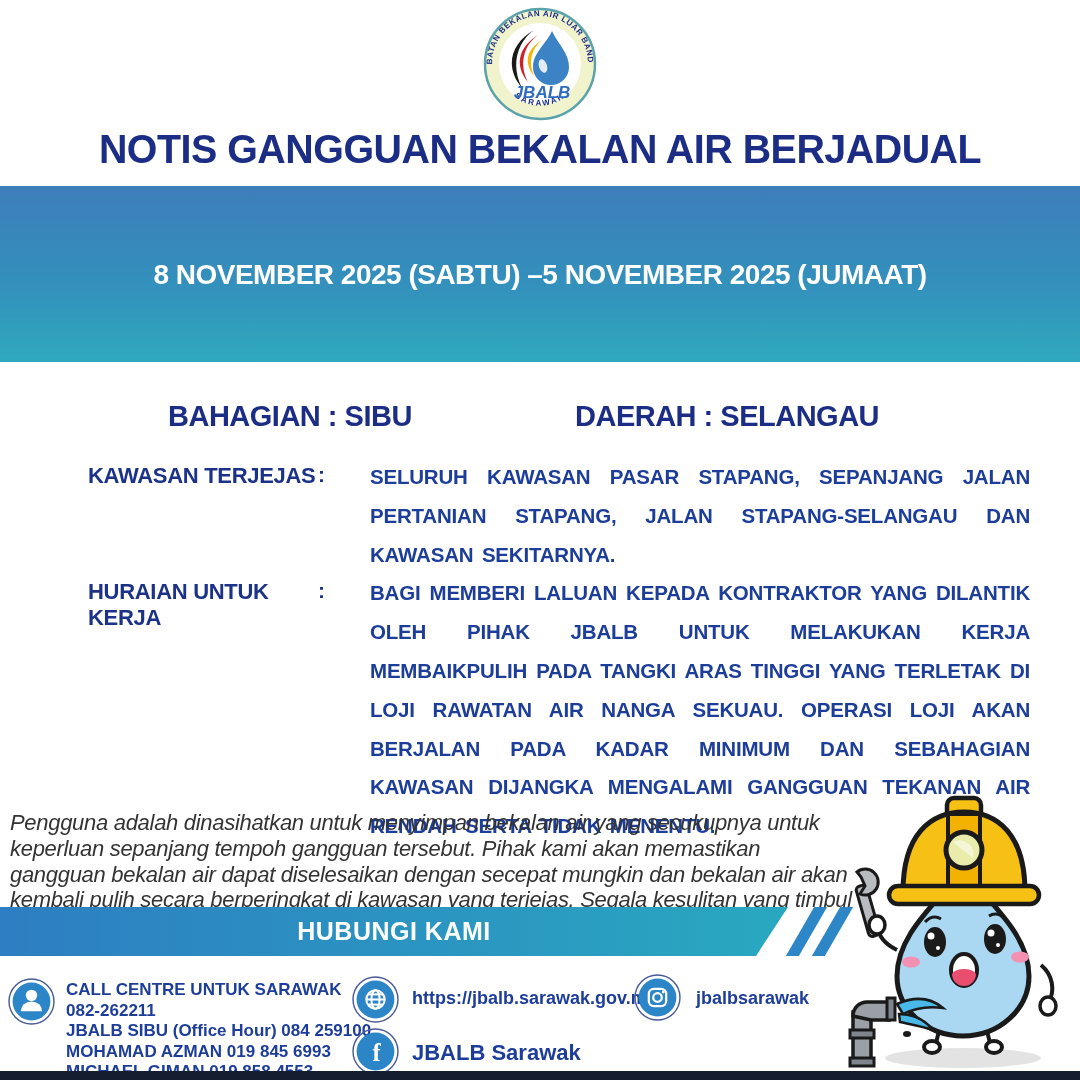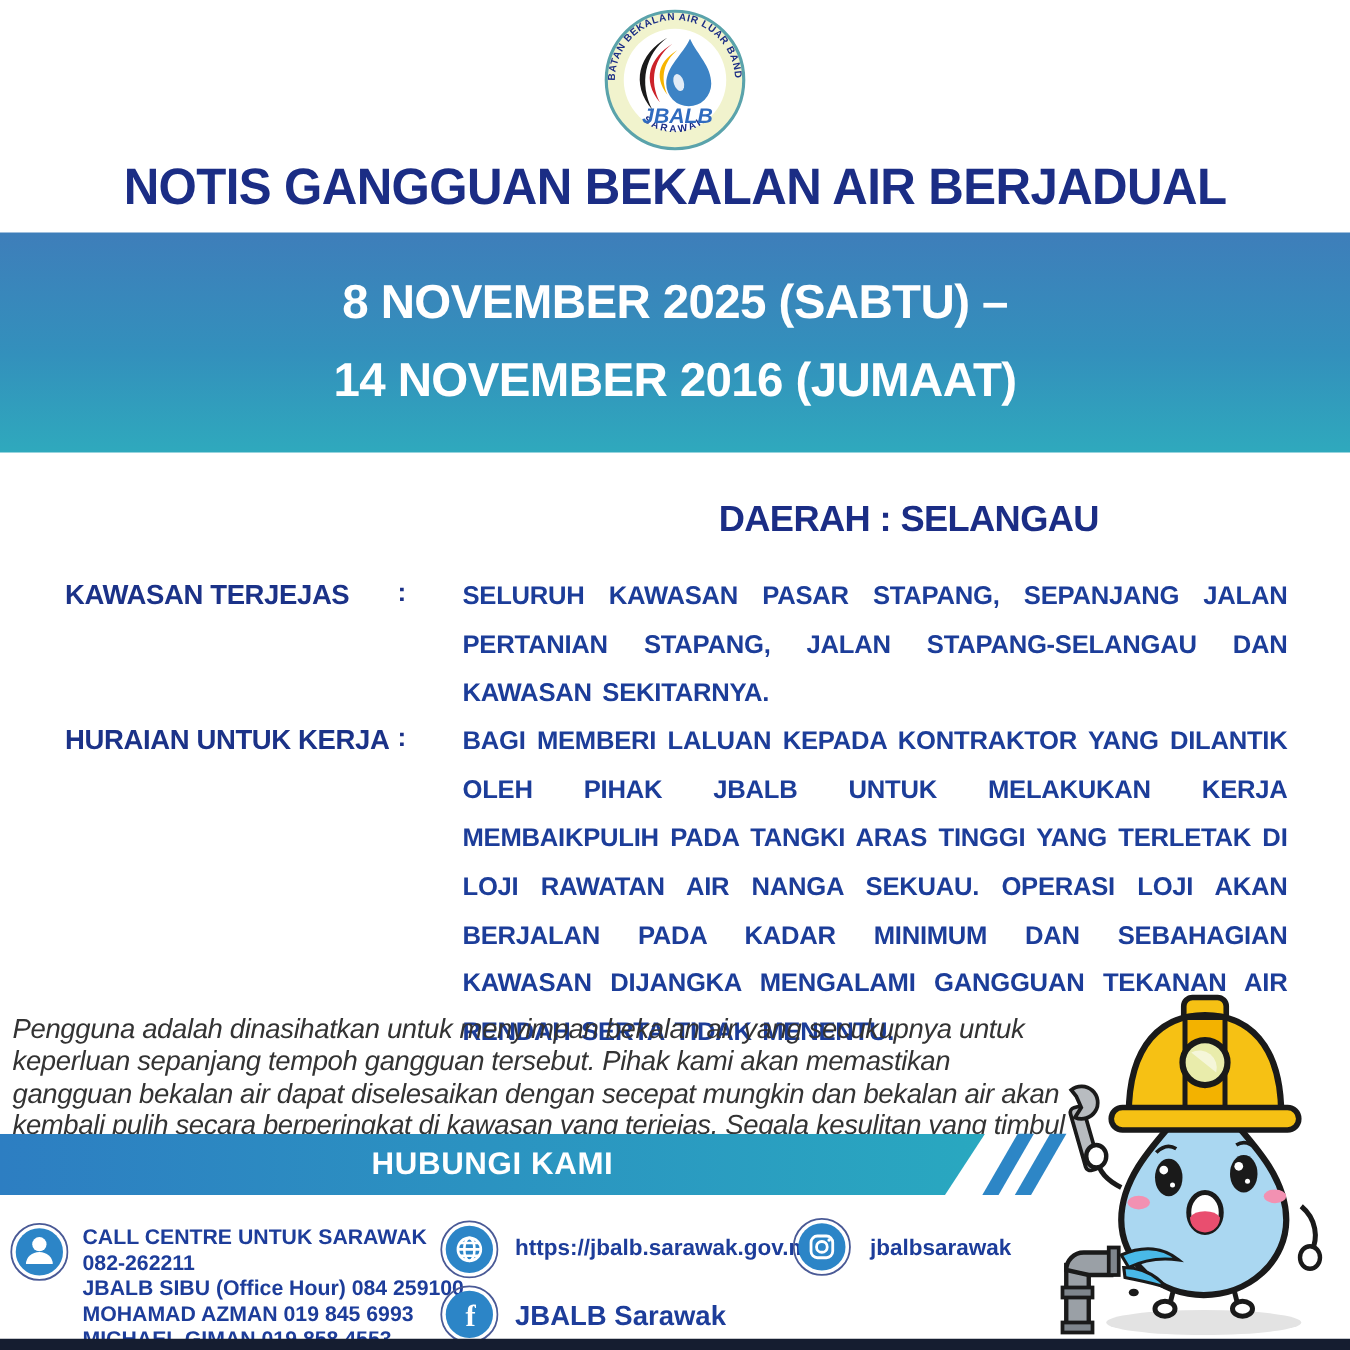--- a/index.html
+++ b/index.html
@@ -12,32 +12,32 @@
   
   .title{
     position:absolute;top:126px;left:0;width:100%;text-align:center;
     font-size:41px;font-weight:bold;color:#1b2d85;letter-spacing:-0.5px;
     transform:scaleX(.96);margin:0;
   }
   
   .date-banner{
     position:absolute;top:186px;left:0;width:100%;height:176px;
     background:linear-gradient(180deg,#3e7eba 0%,#3390bc 55%,#2fa9bd 100%);
-    display:flex;flex-direction:column;align-items:center;justify-content:center;
-    color:#ffffff;font-weight:bold;font-size:38px;line-height:63px;
+    display:flex;flex-direction:row;align-items:center;justify-content:center;
+    color:#ffffff;font-weight:bold;font-size:28px;line-height:63px;
     letter-spacing:-0.5px;
   }
   
   .region-label{position:absolute;font-size:29px;font-weight:bold;color:#1b2d85;letter-spacing:-0.5px;}
   .bahagian{left:168px;top:400px;}
   .daerah{left:575px;top:400px;}
   
   .details{position:absolute;top:458px;left:52px;width:978px;}
   .detail-row{display:grid;grid-template-columns:266px 52px 1fr;}
-  .detail-label{font-size:22px;font-weight:bold;color:#1b3288;padding-top:5px;letter-spacing:-0.3px;}
+  .detail-label{font-size:22px;font-weight:bold;color:#1b3288;padding-top:5px;letter-spacing:-0.3px;margin-left:36px;}
   .detail-colon{font-size:21px;font-weight:bold;color:#1b3288;padding-top:5px;}
   .detail-text{
     font-size:20.5px;font-weight:bold;color:#1c3d99;line-height:38.8px;
     text-align:justify;text-align-last:left;letter-spacing:-0.2px;word-spacing:3px;
   }
   
   .disclaimer{
     position:absolute;top:810px;left:10px;width:848px;
     font-style:italic;font-size:22px;line-height:25.8px;color:#333333;letter-spacing:-0.3px;
   }
@@ -92,23 +92,24 @@
       <path d="M98,27 C104,40 115,49 115,63 a18,18 0 1 1 -36,0 C79,49 92,40 98,27 Z" fill="#3c83c5"></path>
       <ellipse cx="89" cy="62" rx="4" ry="7" fill="#ffffff" opacity="0.85" transform="rotate(-18 89 62)"></ellipse>
     </g>
     <text x="88" y="94" font-size="17" font-weight="bold" font-style="italic" fill="#2f6bbf" text-anchor="middle">JBALB</text>
   </svg>
 
   <h1 class="title">NOTIS GANGGUAN BEKALAN AIR BERJADUAL</h1>
 
   <div class="date-banner">
     <div>8 NOVEMBER 2025 (SABTU) –</div>
-    <div>14 NOVEMBER 2016 (JUMAAT)</div>
-  </div>
-
+    <div>5 NOVEMBER 2025 (JUMAAT)</div>
+  </div>
+
+  <div class="region-label bahagian">BAHAGIAN : SIBU</div>
   <div class="region-label daerah">DAERAH : SELANGAU</div>
 
   <div class="details">
     <div class="detail-row">
       <div class="detail-label">KAWASAN TERJEJAS</div>
       <div class="detail-colon">:</div>
       <div class="detail-text">SELURUH KAWASAN PASAR STAPANG, SEPANJANG JALAN PERTANIAN STAPANG, JALAN STAPANG-SELANGAU DAN KAWASAN SEKITARNYA.</div>
     </div>
     <div class="detail-row">
       <div class="detail-label">HURAIAN UNTUK KERJA</div>

